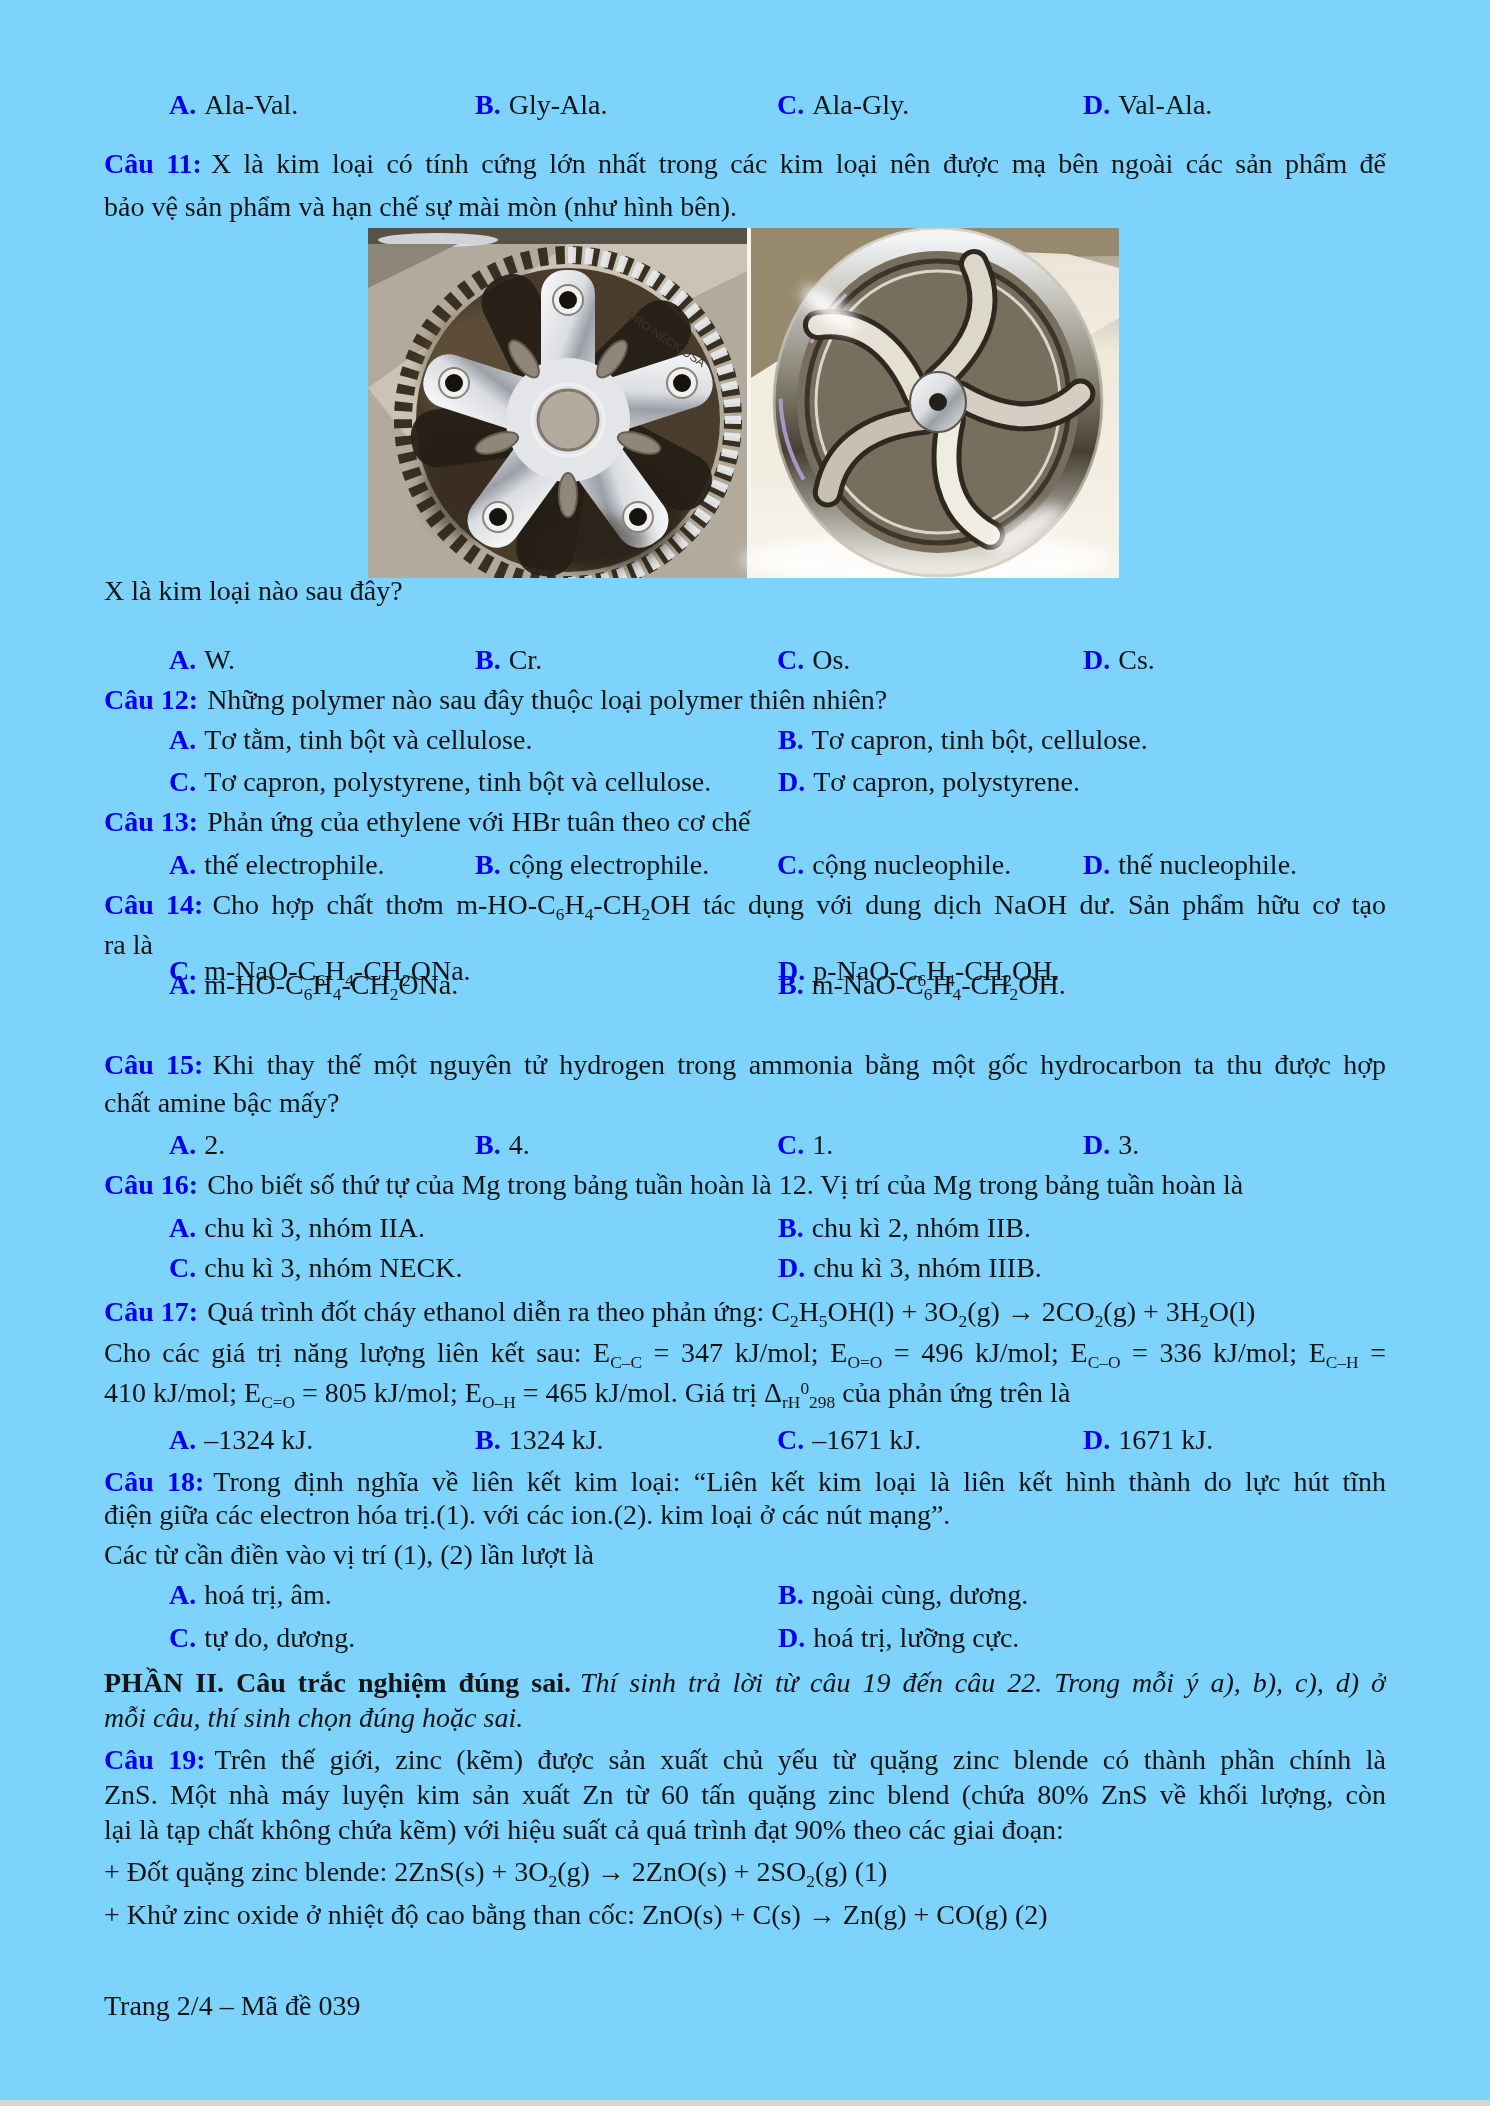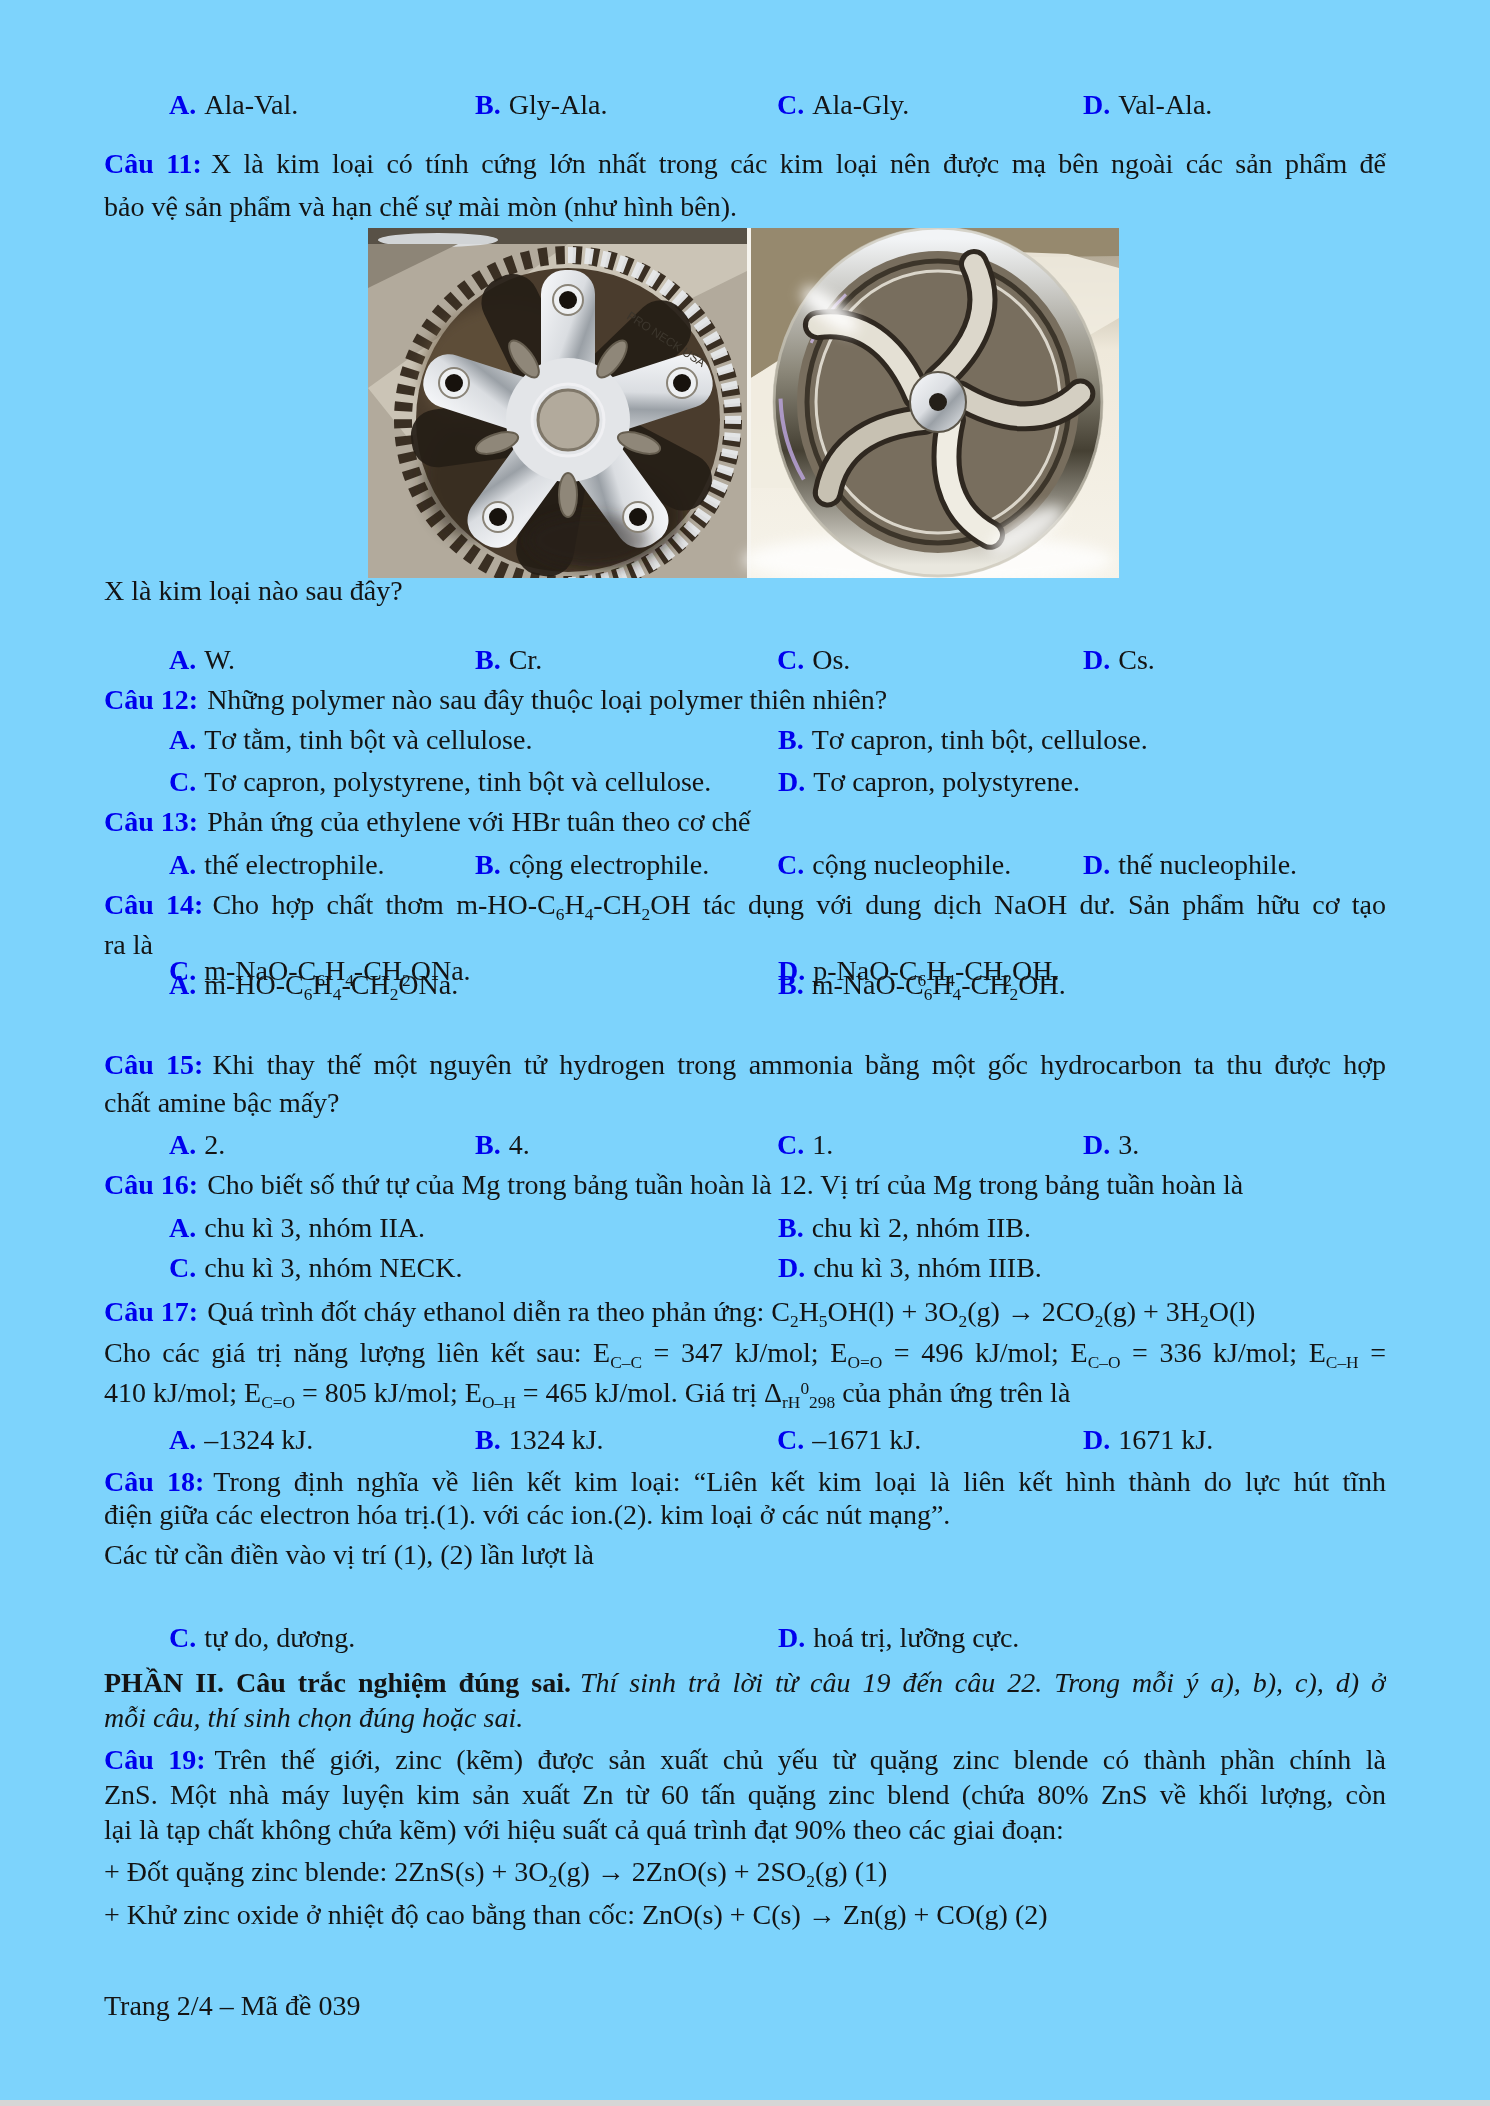--- a/index.html
+++ b/index.html
@@ -231,20 +231,24 @@
   <div class="line" style="top:1421px">
     <span class="opt c1"><span class="ol">A.</span><span>–1324 kJ.</span></span>
     <span class="opt c2"><span class="ol">B.</span><span>1324 kJ.</span></span>
     <span class="opt c3"><span class="ol">C.</span><span>–1671 kJ.</span></span>
     <span class="opt c4"><span class="ol">D.</span><span>1671 kJ.</span></span>
   </div>
 
   <div class="line just" style="top:1463px"><span class="qlabel">Câu 18:</span><span>Trong định nghĩa về liên kết kim loại: “Liên kết kim loại là liên kết hình thành do lực hút tĩnh</span></div>
   <div class="line" style="top:1496px">điện giữa các electron hóa trị.(1). với các ion.(2). kim loại ở các nút mạng”.</div>
   <div class="line" style="top:1536px">Các từ cần điền vào vị trí (1), (2) lần lượt là</div>
+  <div class="line" style="top:1576px">
+    <span class="opt c1"><span class="ol">A.</span><span>hoá trị, âm.</span></span>
+    <span class="opt c2w"><span class="ol">B.</span><span>ngoài cùng, dương.</span></span>
+  </div>
   <div class="line" style="top:1619px">
     <span class="opt c1"><span class="ol">C.</span><span>tự do, dương.</span></span>
     <span class="opt c2w"><span class="ol">D.</span><span>hoá trị, lưỡng cực.</span></span>
   </div>
 
   <div class="line just" style="top:1664px"><span class="b" style="margin-right:9px">PHẦN II. Câu trắc nghiệm đúng sai.</span><span class="it">Thí sinh trả lời từ câu 19 đến câu 22. Trong mỗi ý a), b), c), d) ở</span></div>
   <div class="line it" style="top:1699px">mỗi câu, thí sinh chọn đúng hoặc sai.</div>
 
   <div class="line just" style="top:1741px"><span class="qlabel">Câu 19:</span><span>Trên thế giới, zinc (kẽm) được sản xuất chủ yếu từ quặng zinc blende có thành phần chính là</span></div>
   <div class="line just" style="top:1776px">ZnS. Một nhà máy luyện kim sản xuất Zn từ 60 tấn quặng zinc blend (chứa 80% ZnS về khối lượng, còn</div>

